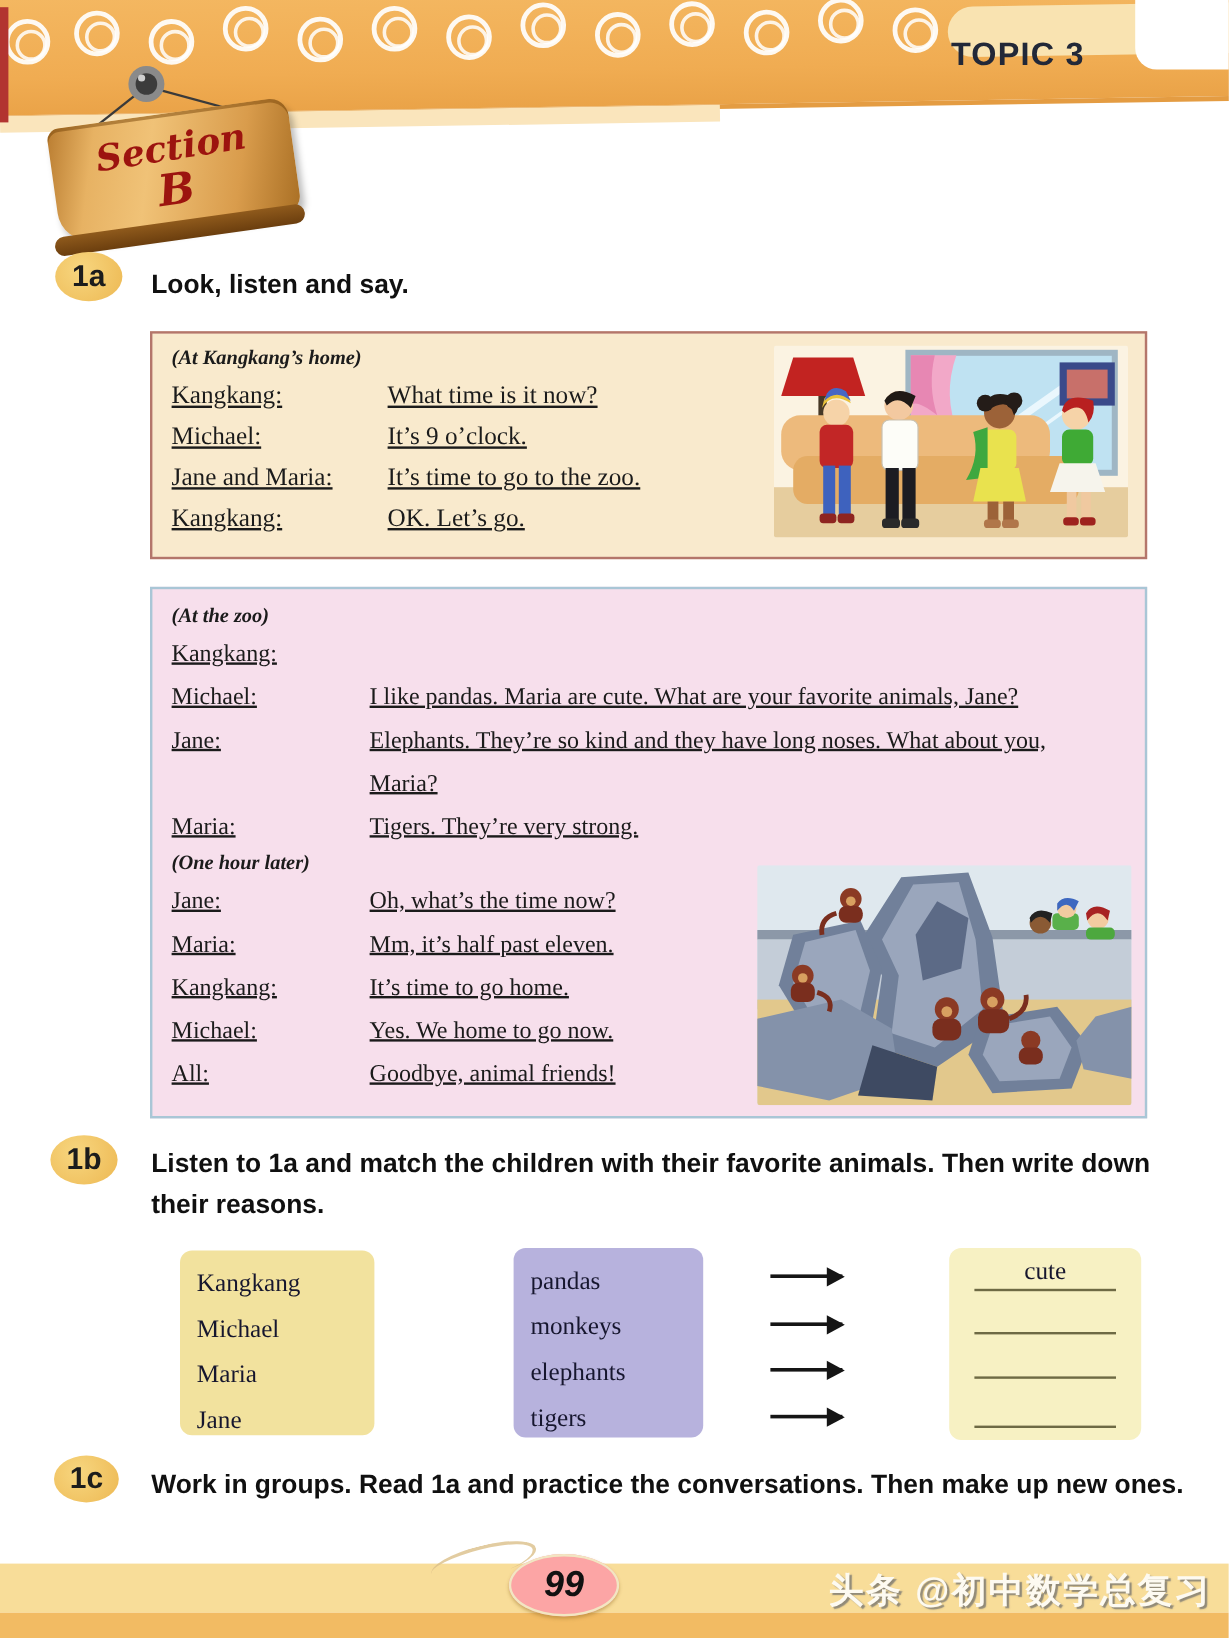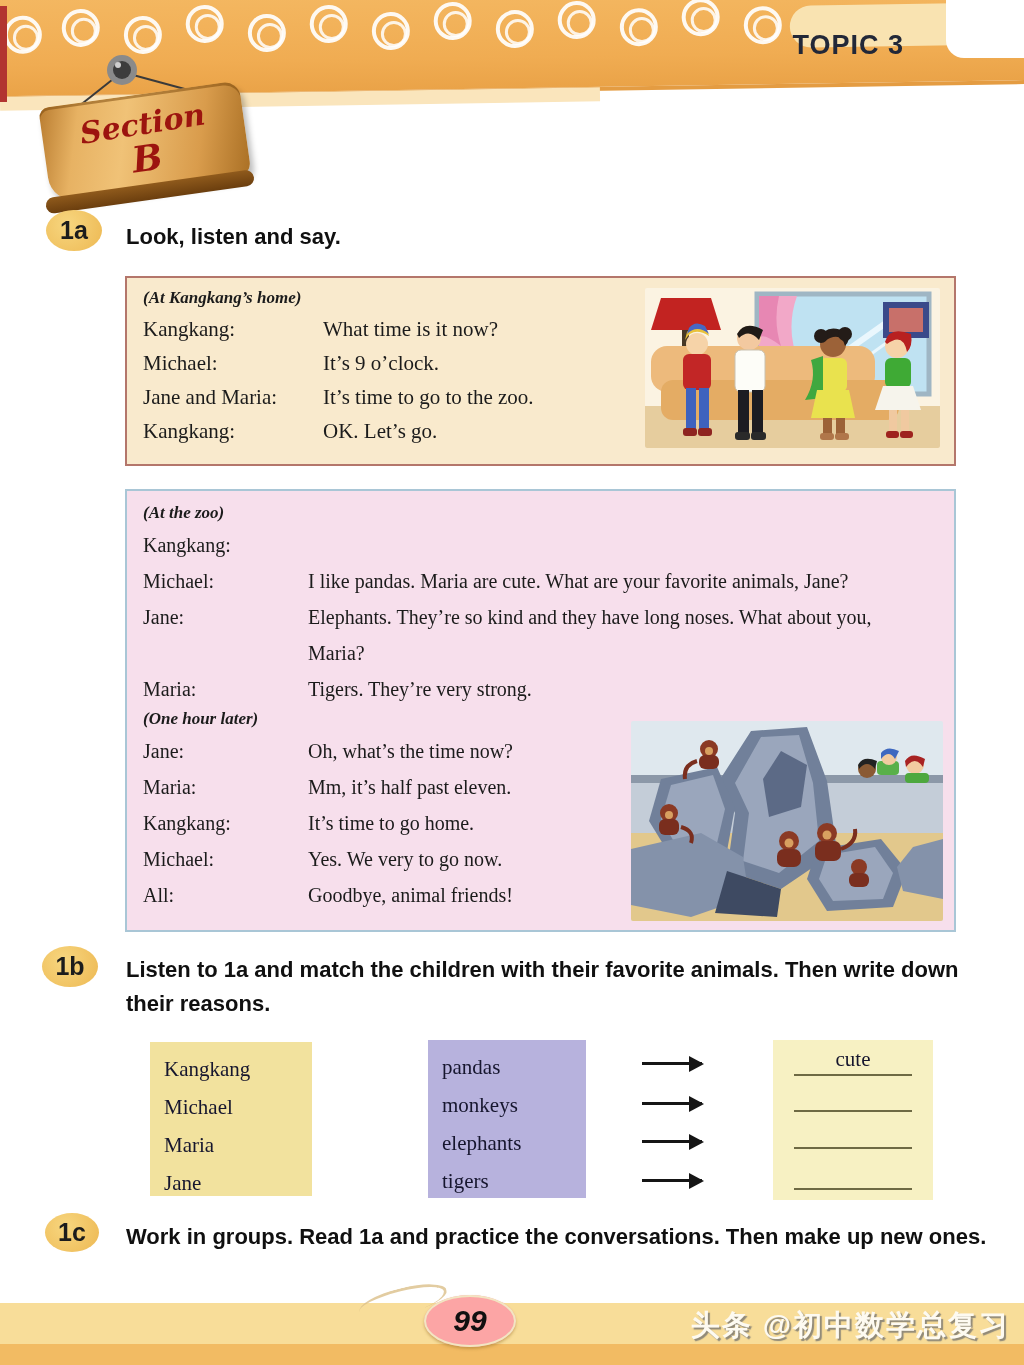--- a/index.html
+++ b/index.html
@@ -34,34 +34,34 @@
   .badge { position:absolute; width:56px; height:41px; border-radius:50%;
     background:radial-gradient(circle at 38% 35%, #F7D67F, #EDB852); display:flex; align-items:center; justify-content:center;
     font-size:25px; font-weight:bold; color:#1c1c1c; }
   .task-title { position:absolute; font-size:22px; font-weight:bold; color:#101010; line-height:34px; }
 
   
   .dlg-box { position:absolute; font-family:"Liberation Serif", serif; color:#1b1b1b; }
   .box-home { left:125px; top:276px; width:831px; height:190px; background:#F9EACD; border:2px solid #B4766B; padding:10px 0 0 16px; }
   .box-zoo  { left:125px; top:489px; width:831px; height:443px; background:#F7DFEC; border:2px solid #A9C6D6; padding:12px 0 0 16px; }
   .scene-label { font-style:italic; font-weight:bold; font-size:17px; margin-bottom:4px; }
-  .dlg-row { display:grid; }
+  .dlg-row { display:grid;text-decoration:underline; }
   .box-home .dlg-row { grid-template-columns:180px 1fr; line-height:34px; font-size:21px; }
   .box-zoo  .dlg-row { grid-template-columns:165px 1fr; line-height:36px; font-size:20px; }
   .dlg-text { max-width:645px; }
   .dlg-text.narrow { max-width:595px; }
   .illus { position:absolute; border-radius:2px; }
   .illus-home { right:14px; top:10px; width:295px; height:160px; }
   .illus-zoo  { right:11px; bottom:9px; width:312px; height:200px; }
 
   
-  .match-box { position:absolute; font-family:"Liberation Serif", serif; color:#16162e; border-radius:0; }
+  .match-box { position:absolute; font-family:"Liberation Serif", serif; color:#16162e; border-radius:10px; }
   .names-box   { left:150px; top:1042px; width:162px; height:154px; background:#F2E29E; padding:8px 0 0 14px; }
   .animals-box { left:428px; top:1040px; width:158px; height:158px; background:#B7B2DD; padding:8px 0 0 14px; }
-  .reasons-box { left:773px; top:1040px; width:160px; height:160px; background:#F7F1C3; padding:4px 0 0 0; }
+  .reasons-box { left:791px; top:1040px; width:160px; height:160px; background:#F7F1C3; padding:4px 0 0 0; }
   .match-item { font-size:21px; line-height:38px; }
   .reason-word { text-align:center; font-size:21px; line-height:30px; height:30px; }
   .reason-line { margin:0 auto; width:118px; border-bottom:2px solid #6E6A44; }
   .arrow { position:absolute; left:642px; width:60px; height:3px; background:#151515; }
   .arrow::after { content:''; position:absolute; right:-2px; top:-6.5px; width:0; height:0;
     border-left:15px solid #151515; border-top:8px solid transparent; border-bottom:8px solid transparent; }
 
   
   .footer-yellow { position:absolute; left:0; top:1303px; width:1024px; height:41px; background:#F8DD99; }
   .footer-orange { position:absolute; left:0; top:1344px; width:1024px; height:21px; background:#F2BB63; }
@@ -216,21 +216,21 @@
     <div class="dlg-row">
       <span class="dlg-speaker">Maria:</span>
       <span class="dlg-text narrow">Mm, it’s half past eleven.</span>
     </div>
     <div class="dlg-row">
       <span class="dlg-speaker">Kangkang:</span>
       <span class="dlg-text narrow">It’s time to go home.</span>
     </div>
     <div class="dlg-row">
       <span class="dlg-speaker">Michael:</span>
-      <span class="dlg-text narrow">Yes. We very to go now.</span>
+      <span class="dlg-text narrow">Yes. We home to go now.</span>
     </div>
     <div class="dlg-row">
       <span class="dlg-speaker">All:</span>
       <span class="dlg-text narrow">Goodbye, animal friends!</span>
     </div>
 
     <svg class="illus illus-zoo" viewBox="0 0 312 200">
       <rect width="312" height="200" fill="#DFE8EE"></rect>
       <rect y="54" width="312" height="8" fill="#8C98A8"></rect>
       <rect y="62" width="312" height="58" fill="#C4CDD8"></rect>

